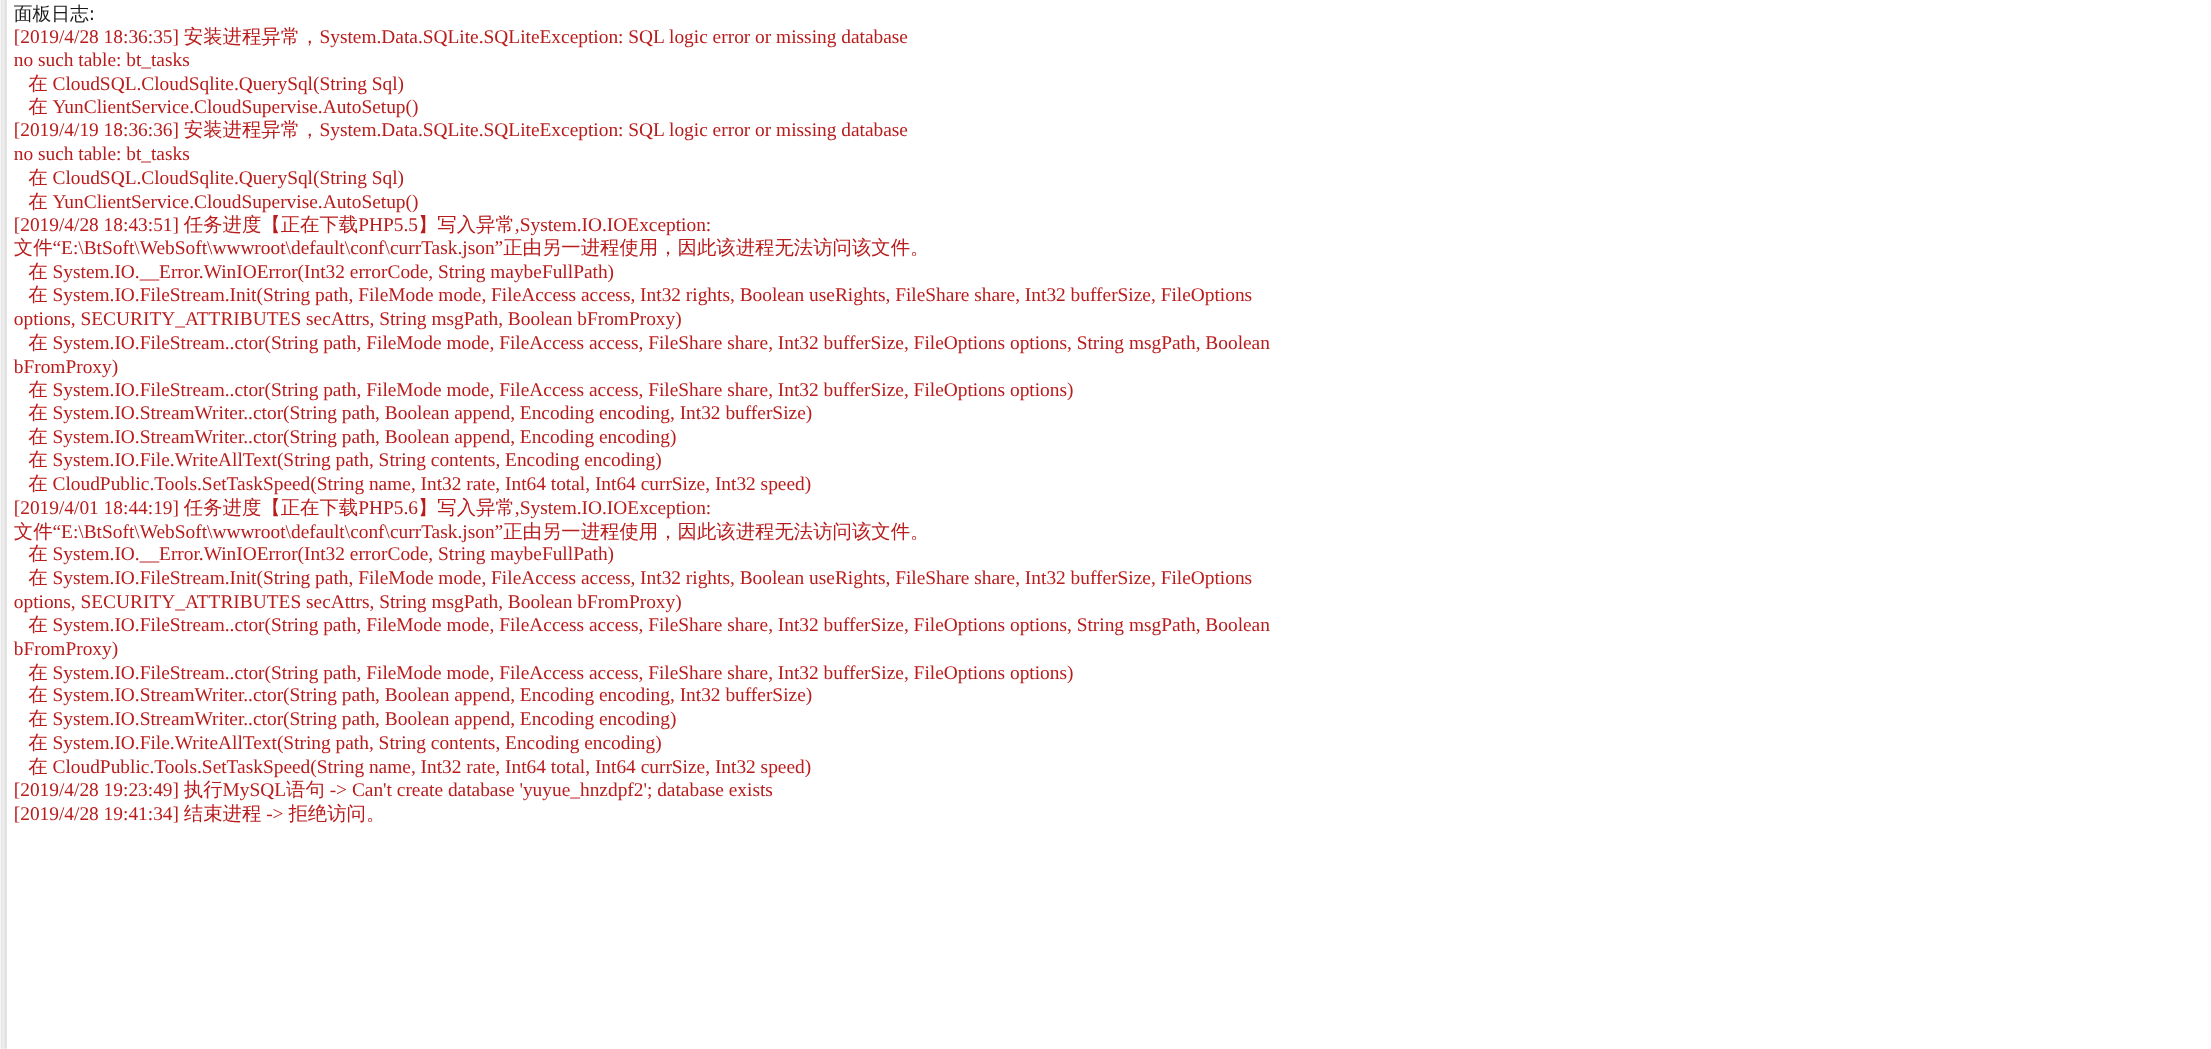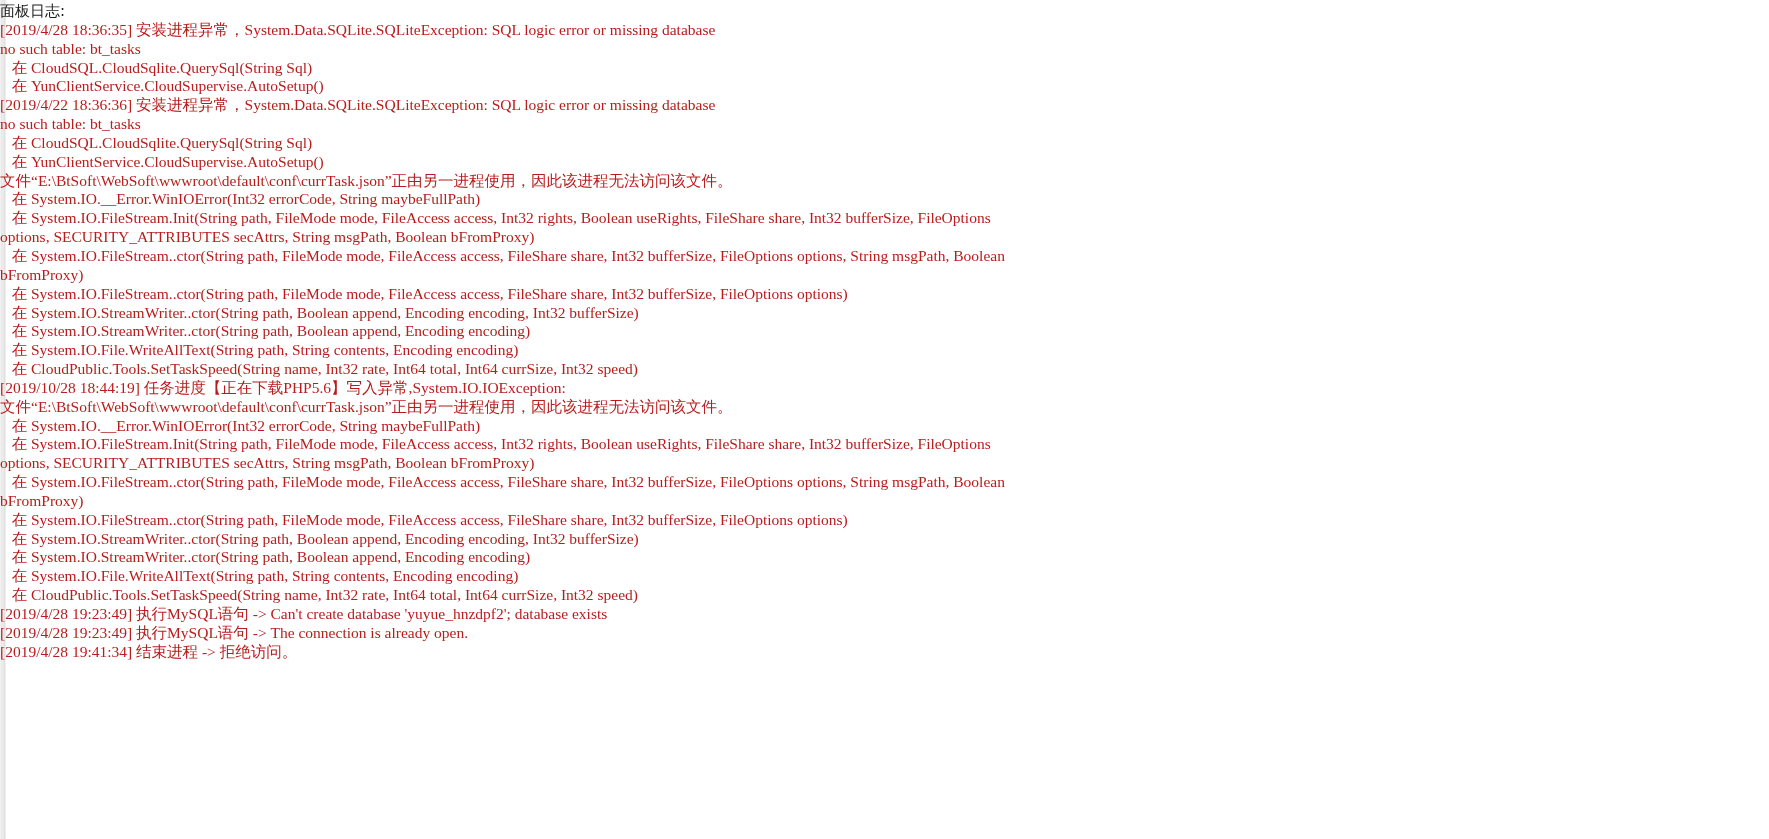--- a/index.html
+++ b/index.html
@@ -28,21 +28,21 @@
     left: 0;
     top: 0;
     width: 6px;
     height: 839px;
     background: linear-gradient(to right, #ffffff 0px, #e6e6e6 1px, #eeeeee 3px, #dcdcdc 5px, #ffffff 6px);
     pointer-events: none;
   }
 
   #log-body {
     position: absolute;
-    left: 0;
+    left: 11px;
     top: 0;
     right: 0;
     padding: 2px 0 0 0;
   }
 
   .log-line {
     font-family: Liberation Serif, serif;
     font-size: 15.5px;
     line-height: 18.85px;
     color: #b91c1c;
@@ -70,46 +70,46 @@
 
   <div id="left-gutter"></div>
 
   <div id="log-body">
     <div class="log-header">面板日志:</div>
     <div id="log-lines">
         <div class="log-line">[2019/4/28 18:36:35] 安装进程异常，System.Data.SQLite.SQLiteException: SQL logic error or missing database</div>
         <div class="log-line">no such table: bt_tasks</div>
         <div class="log-line">   在 CloudSQL.CloudSqlite.QuerySql(String Sql)</div>
         <div class="log-line">   在 YunClientService.CloudSupervise.AutoSetup()</div>
-        <div class="log-line">[2019/4/22 18:36:36] 安装进程异常，System.Data.SQLite.SQLiteException: SQL logic error or missing database</div>
+        <div class="log-line">[2019/4/19 18:36:36] 安装进程异常，System.Data.SQLite.SQLiteException: SQL logic error or missing database</div>
         <div class="log-line">no such table: bt_tasks</div>
         <div class="log-line">   在 CloudSQL.CloudSqlite.QuerySql(String Sql)</div>
         <div class="log-line">   在 YunClientService.CloudSupervise.AutoSetup()</div>
+        <div class="log-line">[2019/4/28 18:43:51] 任务进度【正在下载PHP5.5】写入异常,System.IO.IOException:</div>
         <div class="log-line">文件“E:\BtSoft\WebSoft\wwwroot\default\conf\currTask.json”正由另一进程使用，因此该进程无法访问该文件。</div>
         <div class="log-line">   在 System.IO.__Error.WinIOError(Int32 errorCode, String maybeFullPath)</div>
         <div class="log-line">   在 System.IO.FileStream.Init(String path, FileMode mode, FileAccess access, Int32 rights, Boolean useRights, FileShare share, Int32 bufferSize, FileOptions</div>
         <div class="log-line">options, SECURITY_ATTRIBUTES secAttrs, String msgPath, Boolean bFromProxy)</div>
         <div class="log-line">   在 System.IO.FileStream..ctor(String path, FileMode mode, FileAccess access, FileShare share, Int32 bufferSize, FileOptions options, String msgPath, Boolean</div>
         <div class="log-line">bFromProxy)</div>
         <div class="log-line">   在 System.IO.FileStream..ctor(String path, FileMode mode, FileAccess access, FileShare share, Int32 bufferSize, FileOptions options)</div>
         <div class="log-line">   在 System.IO.StreamWriter..ctor(String path, Boolean append, Encoding encoding, Int32 bufferSize)</div>
         <div class="log-line">   在 System.IO.StreamWriter..ctor(String path, Boolean append, Encoding encoding)</div>
         <div class="log-line">   在 System.IO.File.WriteAllText(String path, String contents, Encoding encoding)</div>
         <div class="log-line">   在 CloudPublic.Tools.SetTaskSpeed(String name, Int32 rate, Int64 total, Int64 currSize, Int32 speed)</div>
-        <div class="log-line">[2019/10/28 18:44:19] 任务进度【正在下载PHP5.6】写入异常,System.IO.IOException:</div>
+        <div class="log-line">[2019/4/01 18:44:19] 任务进度【正在下载PHP5.6】写入异常,System.IO.IOException:</div>
         <div class="log-line">文件“E:\BtSoft\WebSoft\wwwroot\default\conf\currTask.json”正由另一进程使用，因此该进程无法访问该文件。</div>
         <div class="log-line">   在 System.IO.__Error.WinIOError(Int32 errorCode, String maybeFullPath)</div>
         <div class="log-line">   在 System.IO.FileStream.Init(String path, FileMode mode, FileAccess access, Int32 rights, Boolean useRights, FileShare share, Int32 bufferSize, FileOptions</div>
         <div class="log-line">options, SECURITY_ATTRIBUTES secAttrs, String msgPath, Boolean bFromProxy)</div>
         <div class="log-line">   在 System.IO.FileStream..ctor(String path, FileMode mode, FileAccess access, FileShare share, Int32 bufferSize, FileOptions options, String msgPath, Boolean</div>
         <div class="log-line">bFromProxy)</div>
         <div class="log-line">   在 System.IO.FileStream..ctor(String path, FileMode mode, FileAccess access, FileShare share, Int32 bufferSize, FileOptions options)</div>
         <div class="log-line">   在 System.IO.StreamWriter..ctor(String path, Boolean append, Encoding encoding, Int32 bufferSize)</div>
         <div class="log-line">   在 System.IO.StreamWriter..ctor(String path, Boolean append, Encoding encoding)</div>
         <div class="log-line">   在 System.IO.File.WriteAllText(String path, String contents, Encoding encoding)</div>
         <div class="log-line">   在 CloudPublic.Tools.SetTaskSpeed(String name, Int32 rate, Int64 total, Int64 currSize, Int32 speed)</div>
         <div class="log-line">[2019/4/28 19:23:49] 执行MySQL语句 -&gt; Can't create database 'yuyue_hnzdpf2'; database exists</div>
-        <div class="log-line">[2019/4/28 19:23:49] 执行MySQL语句 -&gt; The connection is already open.</div>
         <div class="log-line">[2019/4/28 19:41:34] 结束进程 -&gt; 拒绝访问。</div>
       </div>
   </div>
 
 </div>
 
 </body></html>

